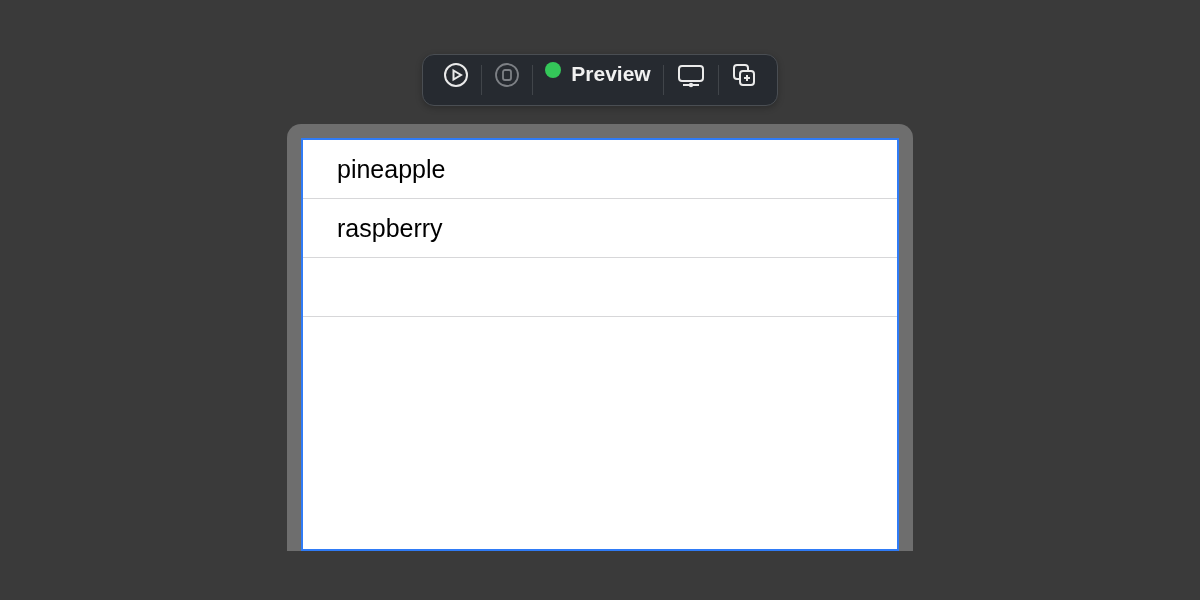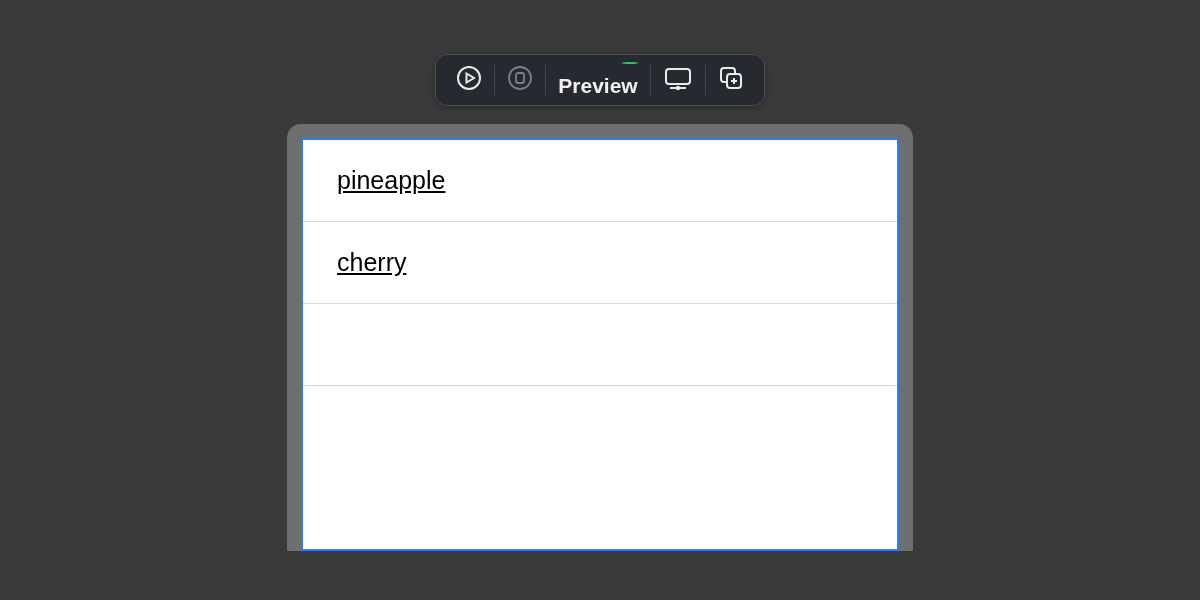--- a/index.html
+++ b/index.html
@@ -18,24 +18,23 @@
       height:52px;
       background:#262a30;
       border:1px solid #4a4e53;
       border-radius:12px;
       display:flex; align-items:center;
       gap:2px;
       box-shadow:0 2px 6px rgba(0,0,0,.25);
     }
     .tb-item {
       height:36px;
-      display:flex; align-items:flex-end; justify-content:center;
+      display:flex; align-items:flex-start; justify-content:center;
       color:#eaeaea;
       padding:0 10px;
-      flex-direction:column;
     }
     .tb-item svg { stroke:#eaeaea; }
     .tb-item.dim svg { stroke:#7d8085; }
     .divider {
       width:1px; height:30px;
       background:#41454a;
     }
     .status-dot {
       width:16px; height:16px; border-radius:50%;
       background:#34c759;
@@ -48,25 +47,25 @@
       border-radius:14px 14px 0 0;
       padding:14px 14px 0 14px;
     }
     .canvas {
       width:598px; height:413px;
       background:#fff;
       border:2px solid #2f7bf6;
       overflow:hidden;
     }
     .row {
-      height:82px;
+      height:59px;
       display:flex; align-items:center;
       padding:12px 34px;
       border-bottom:1px solid #d7d7d9;
-      font-size:25px; color:#000;text-decoration:underline;
+      font-size:25px; color:#000;
     }
   </style>
 </head>
 <body>
 
 <div class="toolbar">
 
   <div class="tb-item" title="Run">
     <span>
       <svg width="26" height="26" viewBox="0 0 26 26" fill="none" stroke-width="2">
@@ -120,17 +119,17 @@
   </div>
 
 </div>
 
 <div class="canvas-wrap">
   <div class="canvas">
     <div class="row">
       <span>pineapple</span>
     </div>
     <div class="row">
-      <span>cherry</span>
+      <span>raspberry</span>
     </div>
     <div class="row"></div>
   </div>
 </div>
 
 </body></html>

